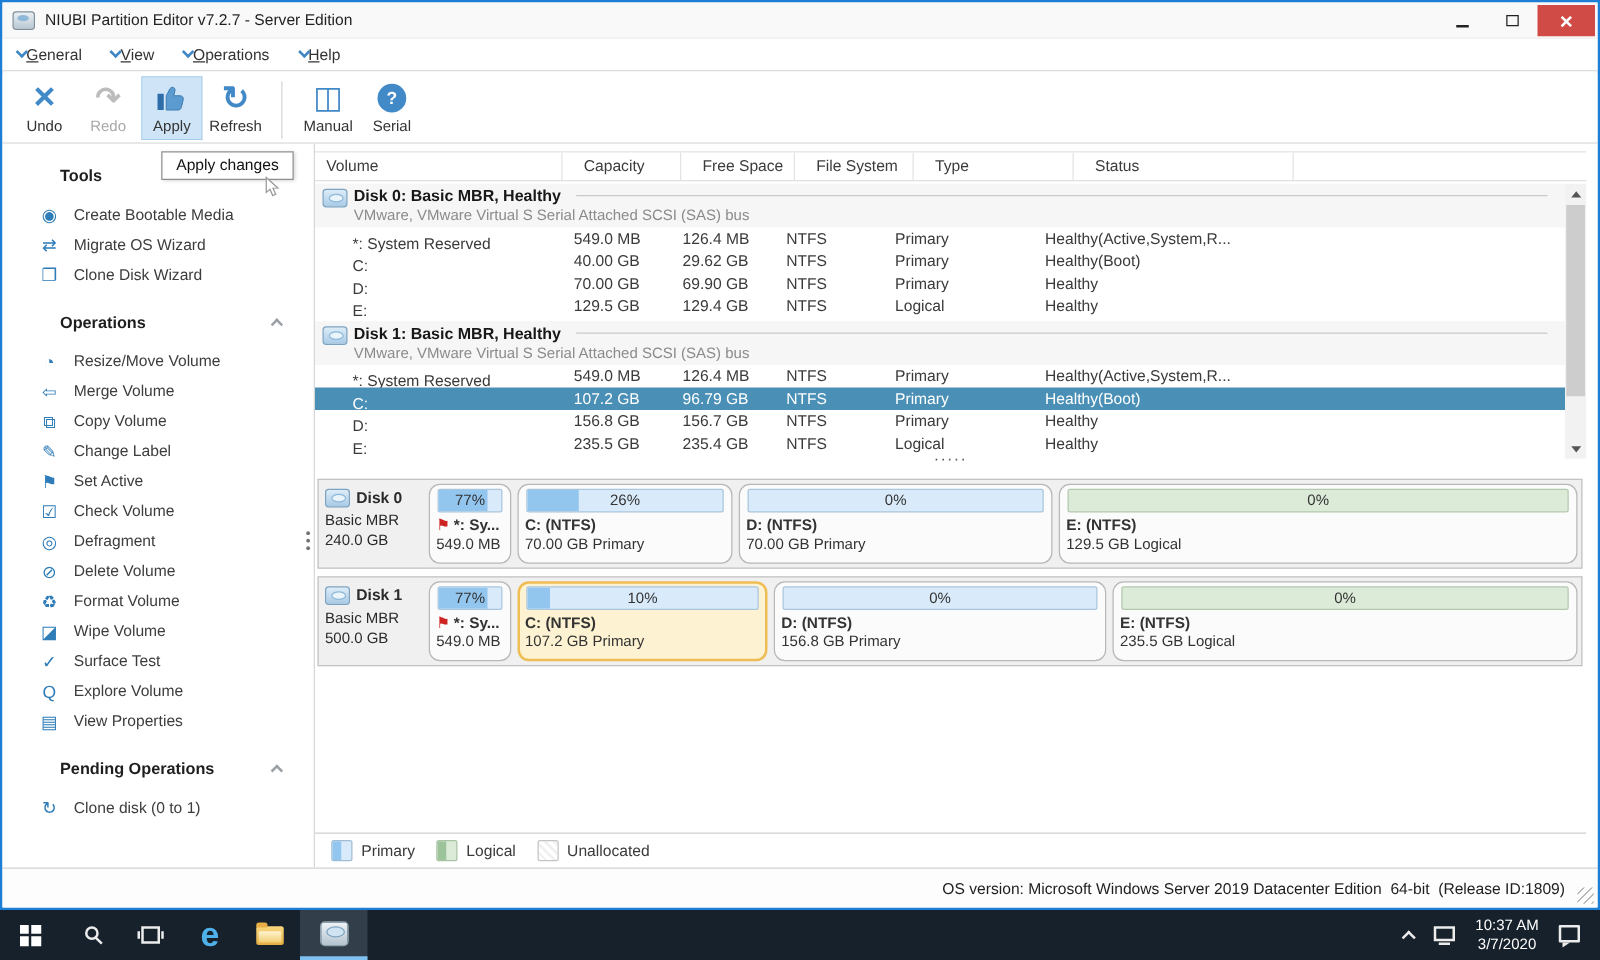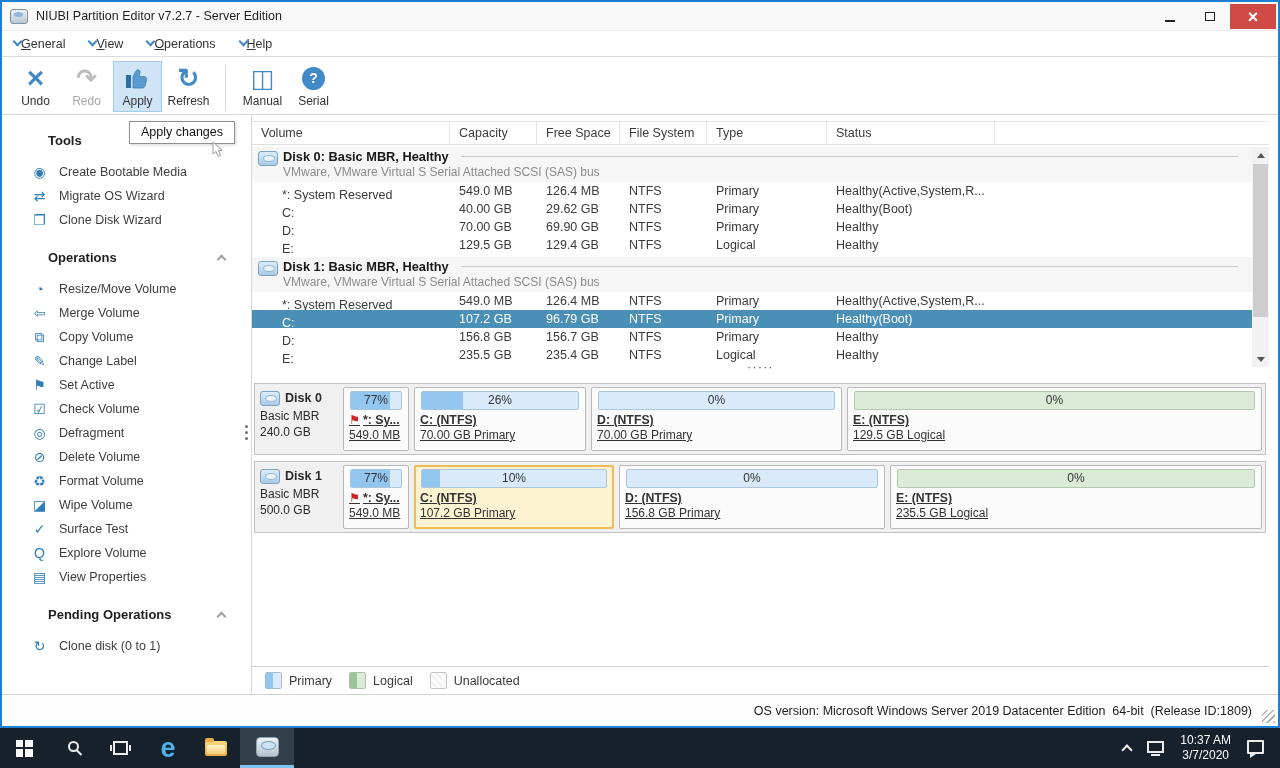--- a/index.html
+++ b/index.html
@@ -48,21 +48,21 @@
   .sb-heading { display:flex; align-items:center; justify-content:space-between; padding:0 26px 0 46px; height:22px; font-size:13px; font-weight:bold; color:#1e1e1e; margin-bottom:9px; }
   .chev-up { width:7px; height:7px; border-left:2px solid #9aa0a6; border-top:2px solid #9aa0a6; transform:rotate(45deg); margin-top:4px; }
   .sb-item { display:flex; align-items:center; gap:11px; height:24px; padding-left:29px; font-size:12.5px; color:#3d3d3d; }
   .sb-ico { width:17px; text-align:center; color:#2e7cb8; font-size:14px; line-height:1; }
   .sb-gap { height:14px; }
   .v-dots { position:absolute; right:3px; top:310px; width:3px; height:3px; background:#707070; border-radius:50%; box-shadow:0 6px 0 #707070, 0 12px 0 #707070; }
 
   .content { flex:1; position:relative; background:#fff; }
 
   
-  .thead { position:absolute; left:0; top:6px; right:9px; height:24px; border-top:1px solid #e3e3e3; border-bottom:1px solid #e0e0e0; display:flex; font-size:12.5px; color:#3c3c3c; }
+  .thead { position:absolute; left:0; top:6px; right:9px; height:24px; border-top:1px solid #e3e3e3; border-bottom:1px solid #e0e0e0; display:flex; font-size:12.5px; color:#3c3c3c;gap:8px; }
   .th { line-height:22px; padding-left:9px; border-right:1px solid #e3e3e3; }
   .th-fill { flex:1; border-right:none; }
   .w-vol{width:198px;} .w-cap{width:87px;} .w-free{width:83px;} .w-fs{width:87px;} .w-type{width:120px;} .w-status{width:168px;}
 
   
   .tgroup { position:absolute; left:0; width:1000px; height:35px; background:#f6f6f6; padding:2px 0 0 6px; display:flex; }
   .drive-ico { width:20px; height:15px; border:1px solid #7ba2c0; border-radius:3px; background:linear-gradient(#ddecf8,#a9cbe6); position:relative; flex:none; margin-top:2px; }
   .drive-ico::after { content:""; position:absolute; left:4px; top:3px; width:10px; height:5px; border-radius:50%; background:#eaf4fb; border:1px solid #8fb8d8; }
   .tg-text { flex:1; margin-left:5px; }
   .tg-trow { display:flex; align-items:center; }
@@ -83,21 +83,21 @@
   .tri-up { width:0; height:0; border-left:4px solid transparent; border-right:4px solid transparent; border-bottom:5px solid #555; }
   .tri-dn { width:0; height:0; border-left:4px solid transparent; border-right:4px solid transparent; border-top:5px solid #555; }
   .sc-thumb { position:absolute; left:1px; top:17px; width:15px; height:153px; background:#cdcdcd; }
 
   
   .dmap { position:absolute; left:2px; width:1012px; height:72px; background:#f0f0f0; border:1px solid #c2c2c2; display:flex; padding:3px; gap:5px; }
   .dmap0 { top:268px; } .dmap1 { top:346px; }
   .dinfo { width:80px; flex:none; padding:2px 0 0 2px; font-size:12px; color:#2a2a2a; line-height:16px; }
   .dinfo-top { display:flex; align-items:center; gap:5px; margin-bottom:2px; }
   .dinfo-name { font-weight:bold; font-size:12.5px; }
-  .pblock { background:#fbfbfb; border:1px solid #b8b8b8; border-radius:2px; padding:2px 5px 1px; font-size:12px; color:#333; overflow:hidden;text-decoration:underline; }
+  .pblock { background:#fbfbfb; border:1px solid #b8b8b8; border-radius:9px; padding:2px 5px 1px; font-size:12px; color:#333; overflow:hidden; }
   .pblock-sel { background:#fdf3d2; border:2px solid #eebd55; padding:1px 4px 0; }
   .pbar { height:19px; border:1px solid #a9c6dd; background:#d9eafa; border-radius:2px; position:relative; overflow:hidden; margin:1px 1px 3px; }
   .pbar-logical { background:#dcead8; border-color:#b3c9ae; }
   .pfill { position:absolute; left:0; top:0; bottom:0; background:#93c6ef; }
   .ppct { position:absolute; left:0; right:0; text-align:center; line-height:17px; font-size:12px; color:#333; }
   .plabel { font-weight:bold; font-size:12.3px; white-space:nowrap; overflow:hidden; line-height:15px; }
   .pflag { color:#cc2222; margin-right:3px; font-weight:normal; }
   .psub { font-size:12px; white-space:nowrap; overflow:hidden; line-height:15px; }
   .pw-sys{width:66px;flex:none;} .pw-d0c{width:172px;flex:none;} .pw-d0d{width:251px;flex:none;}
   .pw-d1c{width:200px;flex:none;} .pw-d1d{width:266px;flex:none;} .pw-grow{flex:1;}

